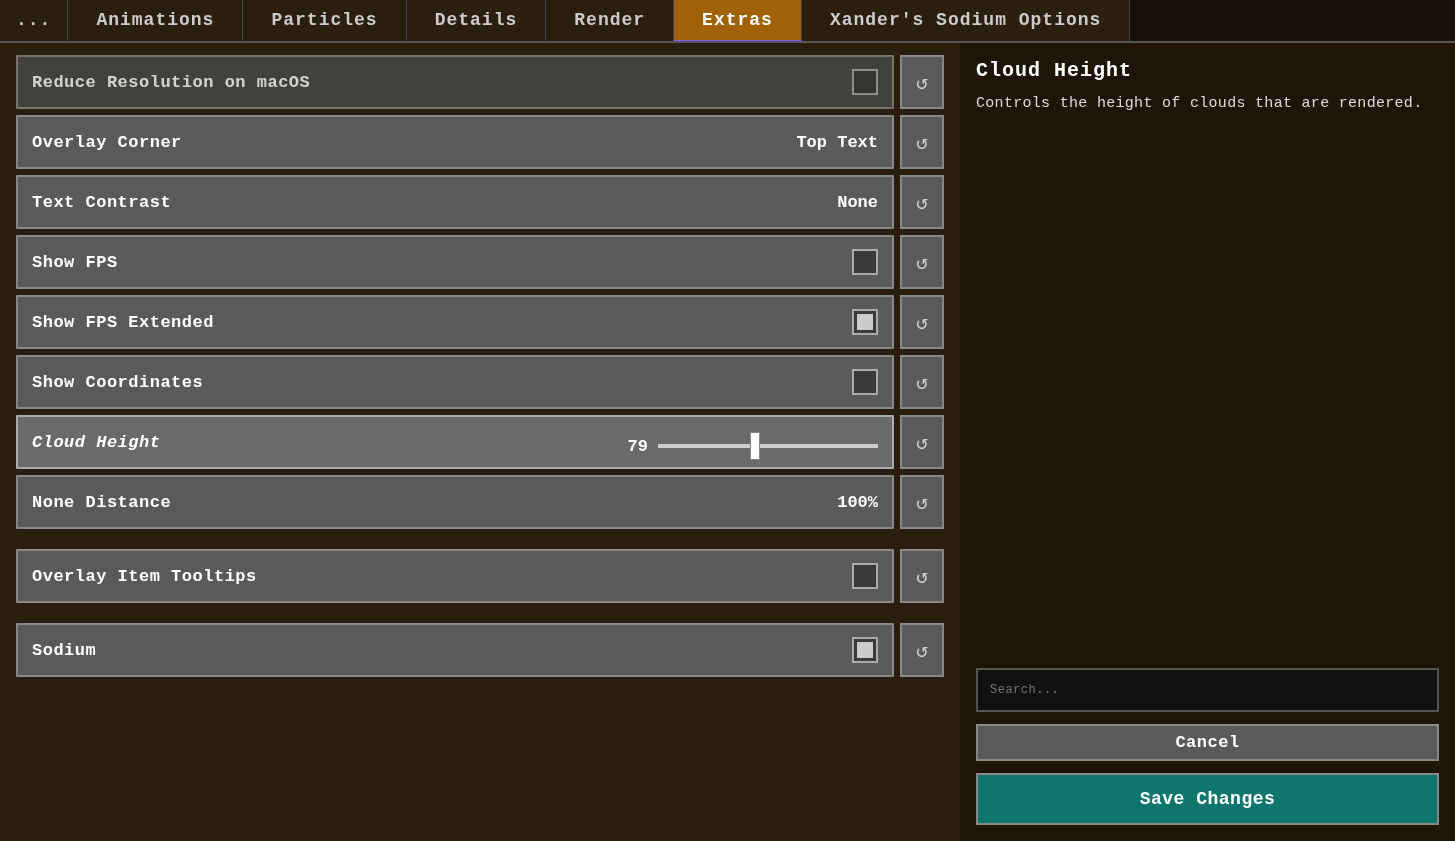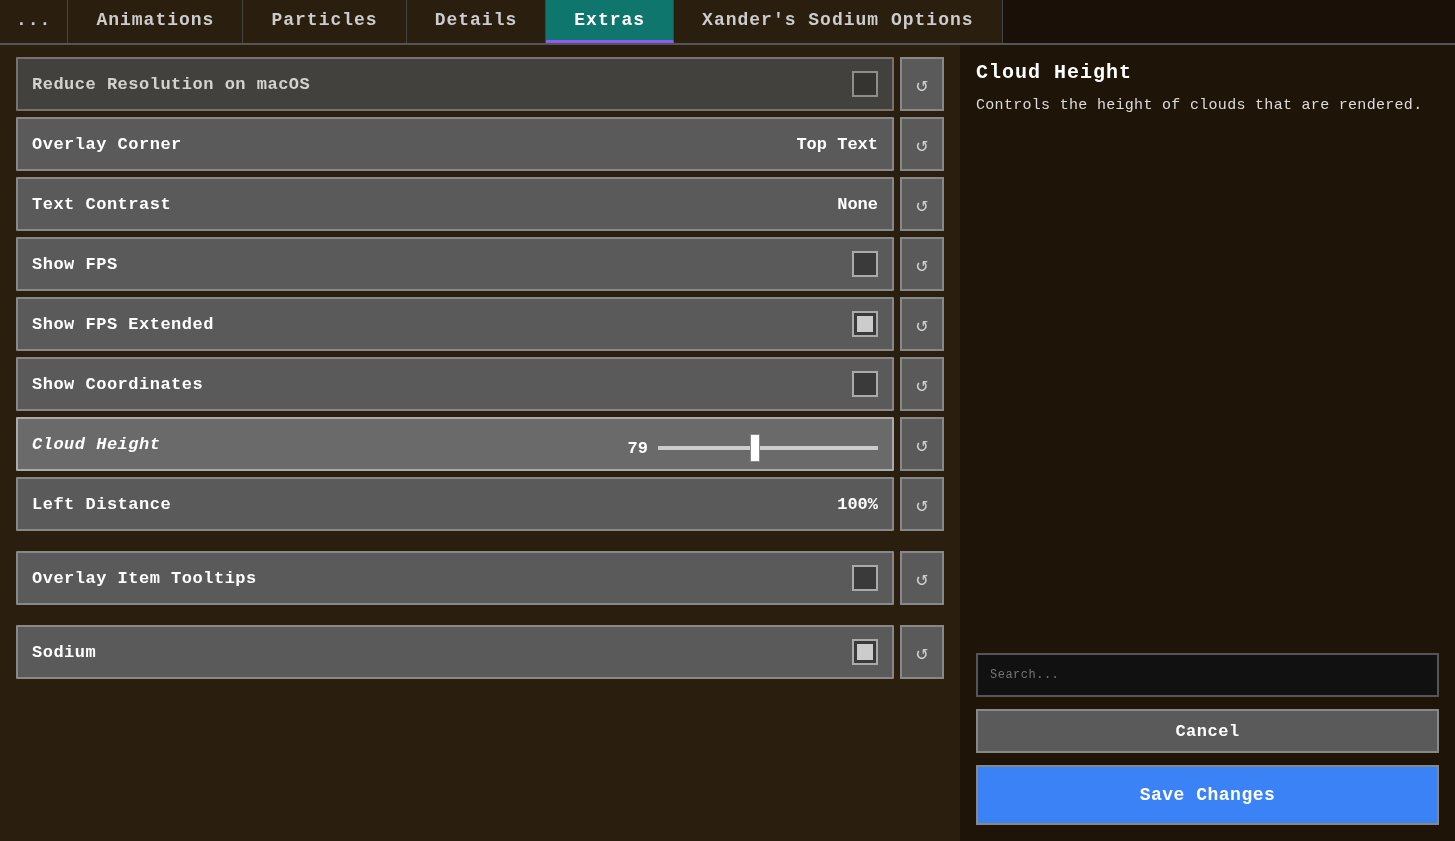--- a/index.html
+++ b/index.html
@@ -36,23 +36,23 @@
       font-weight: bold;
       color: #cccccc;
       cursor: pointer;
       border-right: 1px solid #444;
       background: #2a1e0e;
       letter-spacing: 1px;
       user-select: none;
     }
 
     .tab-item.active {
-      background: #0f766e;
-      color: #ffffff;
-      border-bottom: 3px solid #8b5cf6;
+      background: #a16207;
+      color: #ffffff;
+      border-bottom: 1px solid #8b5cf6;
     }
 
     .tab-item.first {
       padding: 10px 16px;
     }
 
     
     .main-content {
       display: flex;
       flex: 1;
@@ -232,35 +232,35 @@
       letter-spacing: 0.5px;
     }
 
     .action-buttons {
       display: flex;
       gap: 8px;
     }
 
     .action-btn {
       flex: 1;
-      height: 44px;
+      height: 37px;
       background: #5a5a5a;
       border: 2px solid #888888;
       color: #ffffff;
       font-family: 'Courier New', Courier, monospace;
       font-size: 17px;
       font-weight: bold;
       cursor: pointer;
       letter-spacing: 0.5px;
     }
 
     .save-btn {
       width: 100%;
-      height: 60px;
-      background: #3b82f6;
+      height: 52px;
+      background: #0f766e;
       border: 2px solid #888888;
       color: #ffffff;
       font-family: 'Courier New', Courier, monospace;
       font-size: 18px;
       font-weight: bold;
       cursor: pointer;
       letter-spacing: 0.5px;
     }
 
     
@@ -271,20 +271,21 @@
 </head>
 <body>
 
 <div class="app-container">
 
   <div class="tab-bar">
   <div class="tab-item first">...</div>
       <div class="tab-item">Animations</div>
       <div class="tab-item">Particles</div>
       <div class="tab-item">Details</div>
+      <div class="tab-item">Render</div>
       <div class="tab-item active">Extras</div>
       <div class="tab-item">Xander's Sodium Options</div>
     </div>
 
   <div class="main-content">
 
     <div class="left-panel">
     <div class="option-row">
           <div class="option-main dimmed">
             <span class="option-label">Reduce Resolution on macOS</span>
@@ -334,21 +335,21 @@
               <span class="option-value">79</span>
               <div class="slider-track">
                 <div class="slider-thumb" style="left: 44%;"></div>
               </div>
             </div>
           </div>
           <div class="reset-btn">↺</div>
         </div>
         <div class="option-row">
           <div class="option-main">
-            <span class="option-label">Left Distance</span>
+            <span class="option-label">None Distance</span>
             <span class="option-value">100%</span>
           </div>
           <div class="reset-btn">↺</div>
         </div>
         <div class="spacer-row"></div>
         <div class="option-row">
           <div class="option-main">
             <span class="option-label">Overlay Item Tooltips</span>
             <div class="option-checkbox"></div>
           </div>

